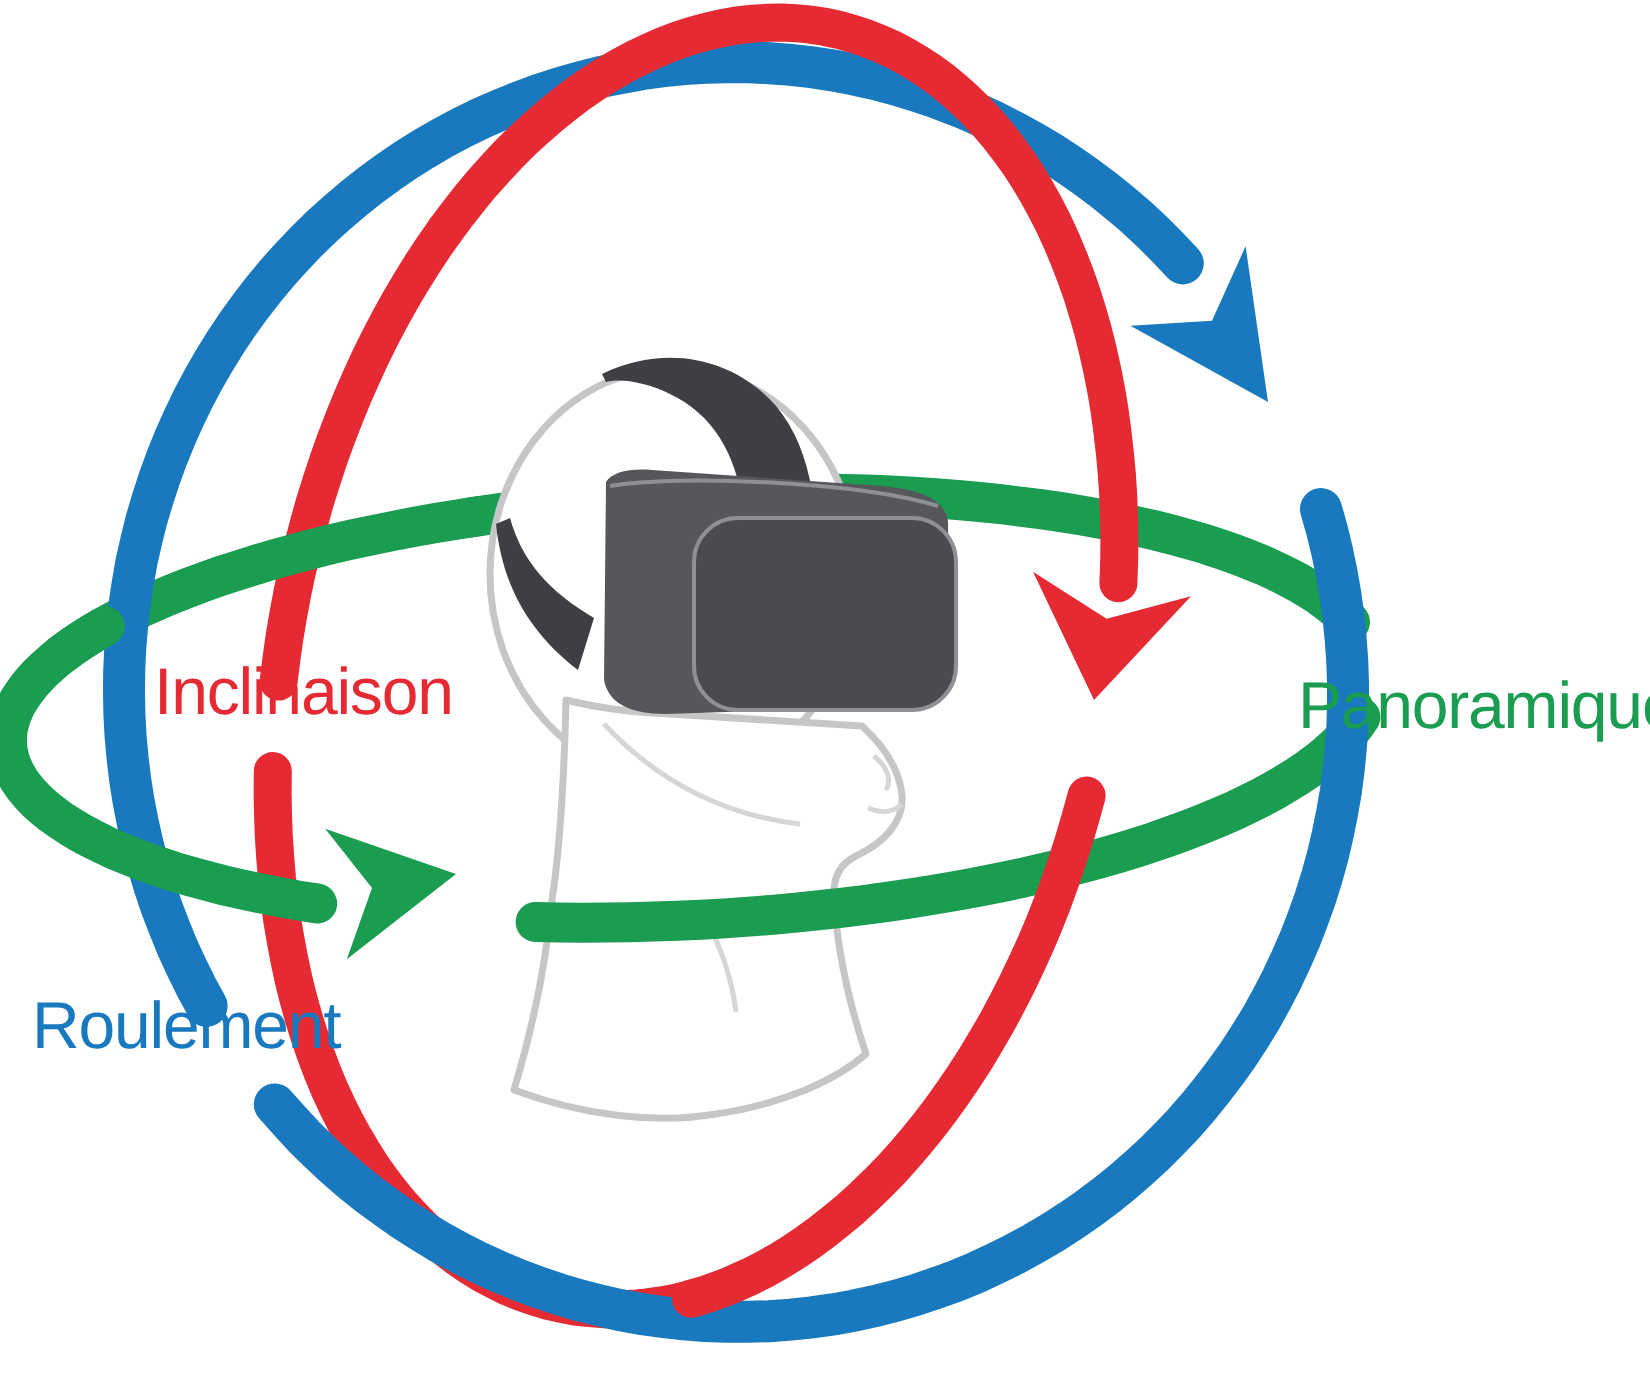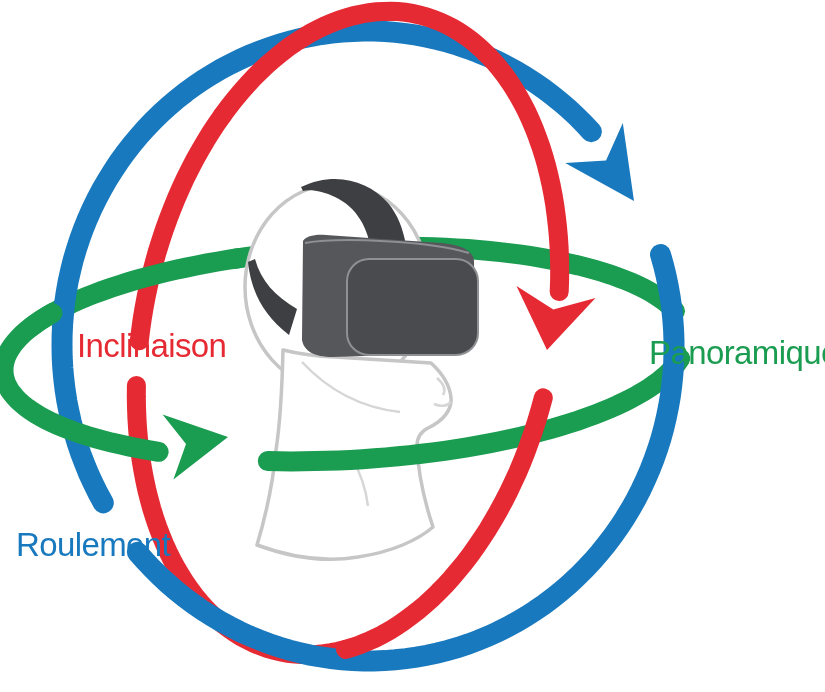--- a/index.html
+++ b/index.html
@@ -18,21 +18,21 @@
     font-family: "Liberation Sans", sans-serif;
     font-size: 33px;
     font-weight: 500;
     letter-spacing: -0.6px;
     white-space: nowrap;
     line-height: 1;
     user-select: none;
   }
   #label-pitch { left: 77px;  top: 329px; }
   #label-yaw   { left: 649px; top: 336px; }
-  #label-roll  { left: 16px;  top: 528px; }
+  #label-roll  { left: 16px;  top: 496px; }
 </style>
 </head>
 <body>
 
 <div class="stage">
 
   <svg id="rings-svg" width="825" height="692" viewBox="0 0 825 692">
 
     <g id="layer-back">
         <path d="M139.3,340.8L140.7,329.6L142.3,318.3L144.2,307.1L146.3,295.9L148.7,284.8L151.3,273.7L154.2,262.7L157.2,251.8L160.6,241.0L164.1,230.3L167.9,219.7L171.9,209.3L176.1,199.0L180.5,188.9L185.1,178.9L189.9,169.2L194.9,159.6L200.1,150.3L205.5,141.1L211.0,132.2L216.7,123.6L222.6,115.2" fill="none" stroke="#e62a33" stroke-width="19" stroke-linecap="round"></path>

